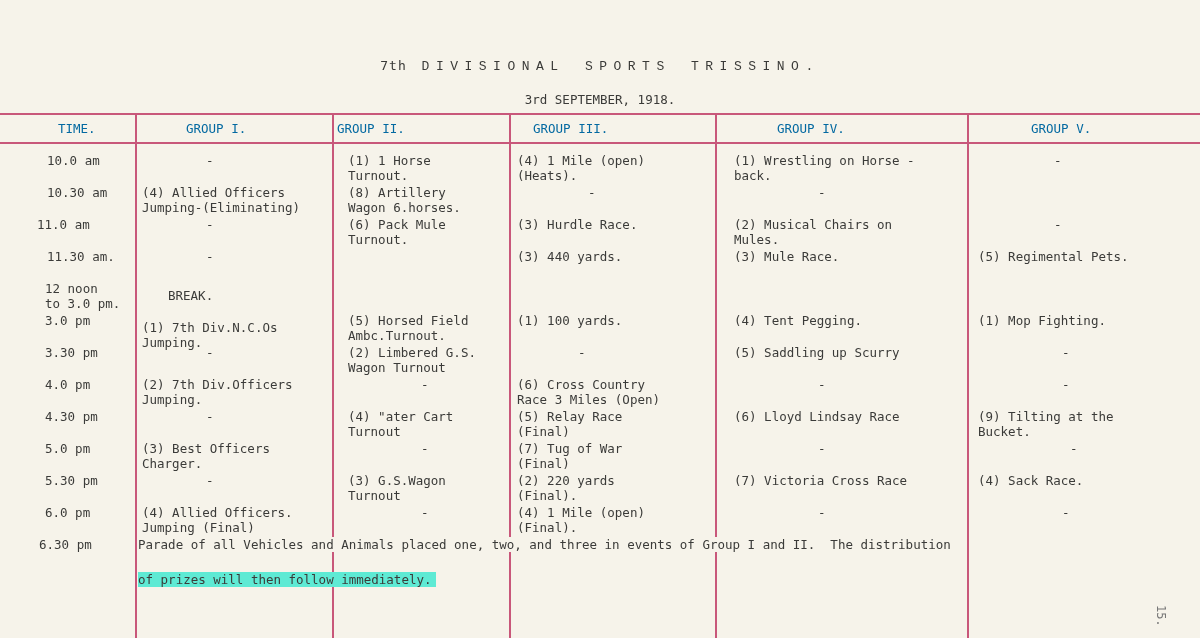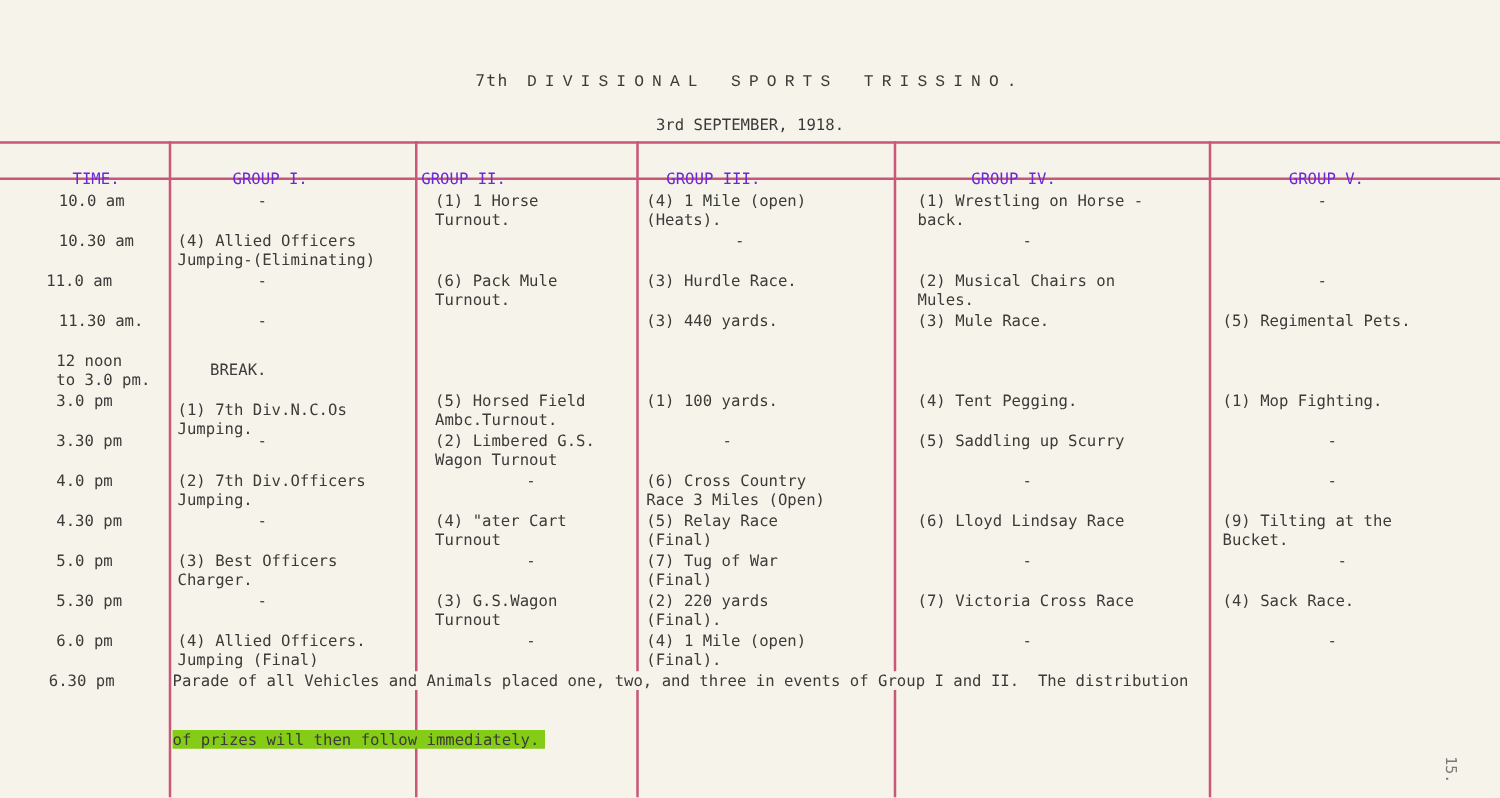--- a/index.html
+++ b/index.html
@@ -16,21 +16,21 @@
     font-size:13px; letter-spacing:1px; word-spacing:6px;
   }
   .title .spaced { letter-spacing:6.5px;font-family:Liberation Mono, monospace; }
   .subtitle {
     position:absolute; top:92px; left:0; width:1200px; text-align:center;
     font-size:12.5px;
   }
   .hline { position:absolute; left:0; width:1200px; height:1.5px; background:#c8577a; }
   .vline { position:absolute; width:1.5px; background:#c8577a; }
   .hdr {
-    position:absolute; top:135px; font-size:12.5px; color:#6d28d9;
+    position:absolute; top:121px; font-size:12.5px; color:#0369a1;
   }
   .cell {
     position:absolute; font-size:12.5px; line-height:15px; white-space:pre;
     color:#3b3b39;
   }
   .pagenum {
     position:absolute; left:1168px; top:605px; font-size:12px; color:#777;
     transform:rotate(90deg); transform-origin:left top;
   }
 </style>
@@ -88,20 +88,22 @@
 Jumping.</div>
   <div class="cell" style="left:206px;top:409px">-</div>
   <div class="cell" style="left:142px;top:441px">(3) Best Officers
 Charger.</div>
   <div class="cell" style="left:206px;top:473px">-</div>
   <div class="cell" style="left:142px;top:505px">(4) Allied Officers.
 Jumping (Final)</div>
 
   <div class="cell" style="left:348px;top:153px">(1) 1 Horse
 Turnout.</div>
+  <div class="cell" style="left:348px;top:185px">(8) Artillery
+Wagon 6.horses.</div>
   <div class="cell" style="left:348px;top:217px">(6) Pack Mule
 Turnout.</div>
   <div class="cell" style="left:348px;top:313px">(5) Horsed Field
 Ambc.Turnout.</div>
   <div class="cell" style="left:348px;top:345px">(2) Limbered G.S.
 Wagon Turnout</div>
   <div class="cell" style="left:421px;top:377px">-</div>
   <div class="cell" style="left:348px;top:409px">(4) "ater Cart
 Turnout</div>
   <div class="cell" style="left:421px;top:441px">-</div>
@@ -147,16 +149,16 @@
   <div class="cell" style="left:978px;top:313px">(1) Mop Fighting.</div>
   <div class="cell" style="left:1062px;top:345px">-</div>
   <div class="cell" style="left:1062px;top:377px">-</div>
   <div class="cell" style="left:978px;top:409px">(9) Tilting at the
 Bucket.</div>
   <div class="cell" style="left:1070px;top:441px">-</div>
   <div class="cell" style="left:978px;top:473px">(4) Sack Race.</div>
   <div class="cell" style="left:1062px;top:505px">-</div>
 
   <div class="cell" style="left:138px;top:537px;background:#f6f3ea;padding-right:4px">Parade of all Vehicles and Animals placed one, two, and three in events of Group I and II.  The distribution</div>
-  <div class="cell" style="left:138px;top:584px;background:#84cc16;padding-right:4px">of prizes will then follow immediately.</div>
+  <div class="cell" style="left:138px;top:572px;background:#5eead4;padding-right:4px">of prizes will then follow immediately.</div>
 
   <div class="pagenum">15.</div>
 </div>
 
 </body></html>

